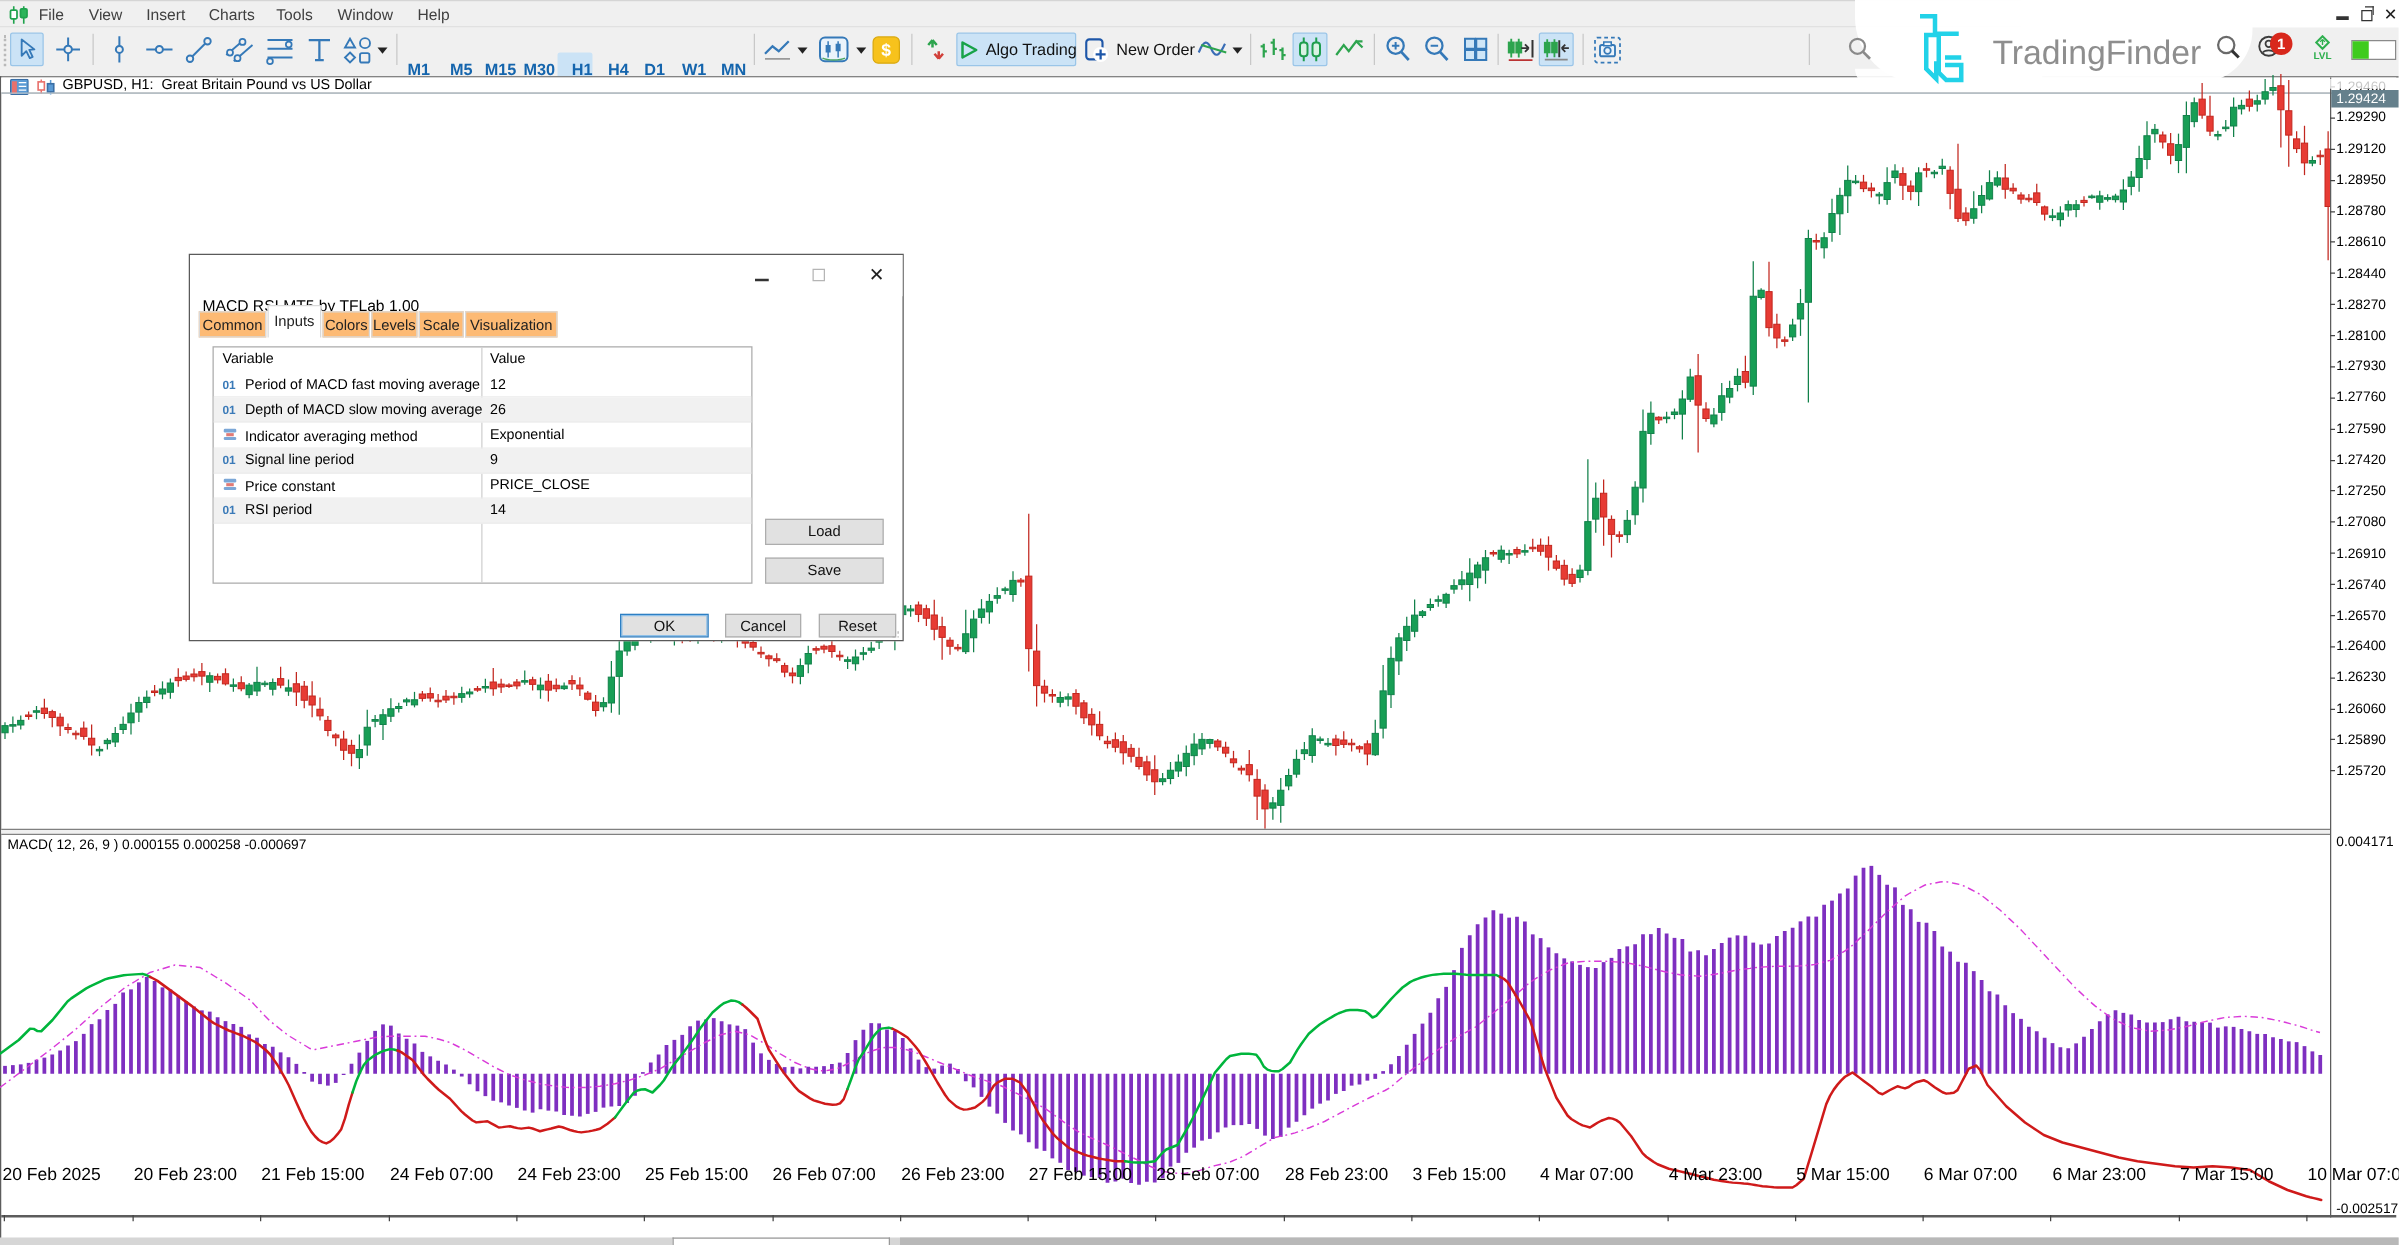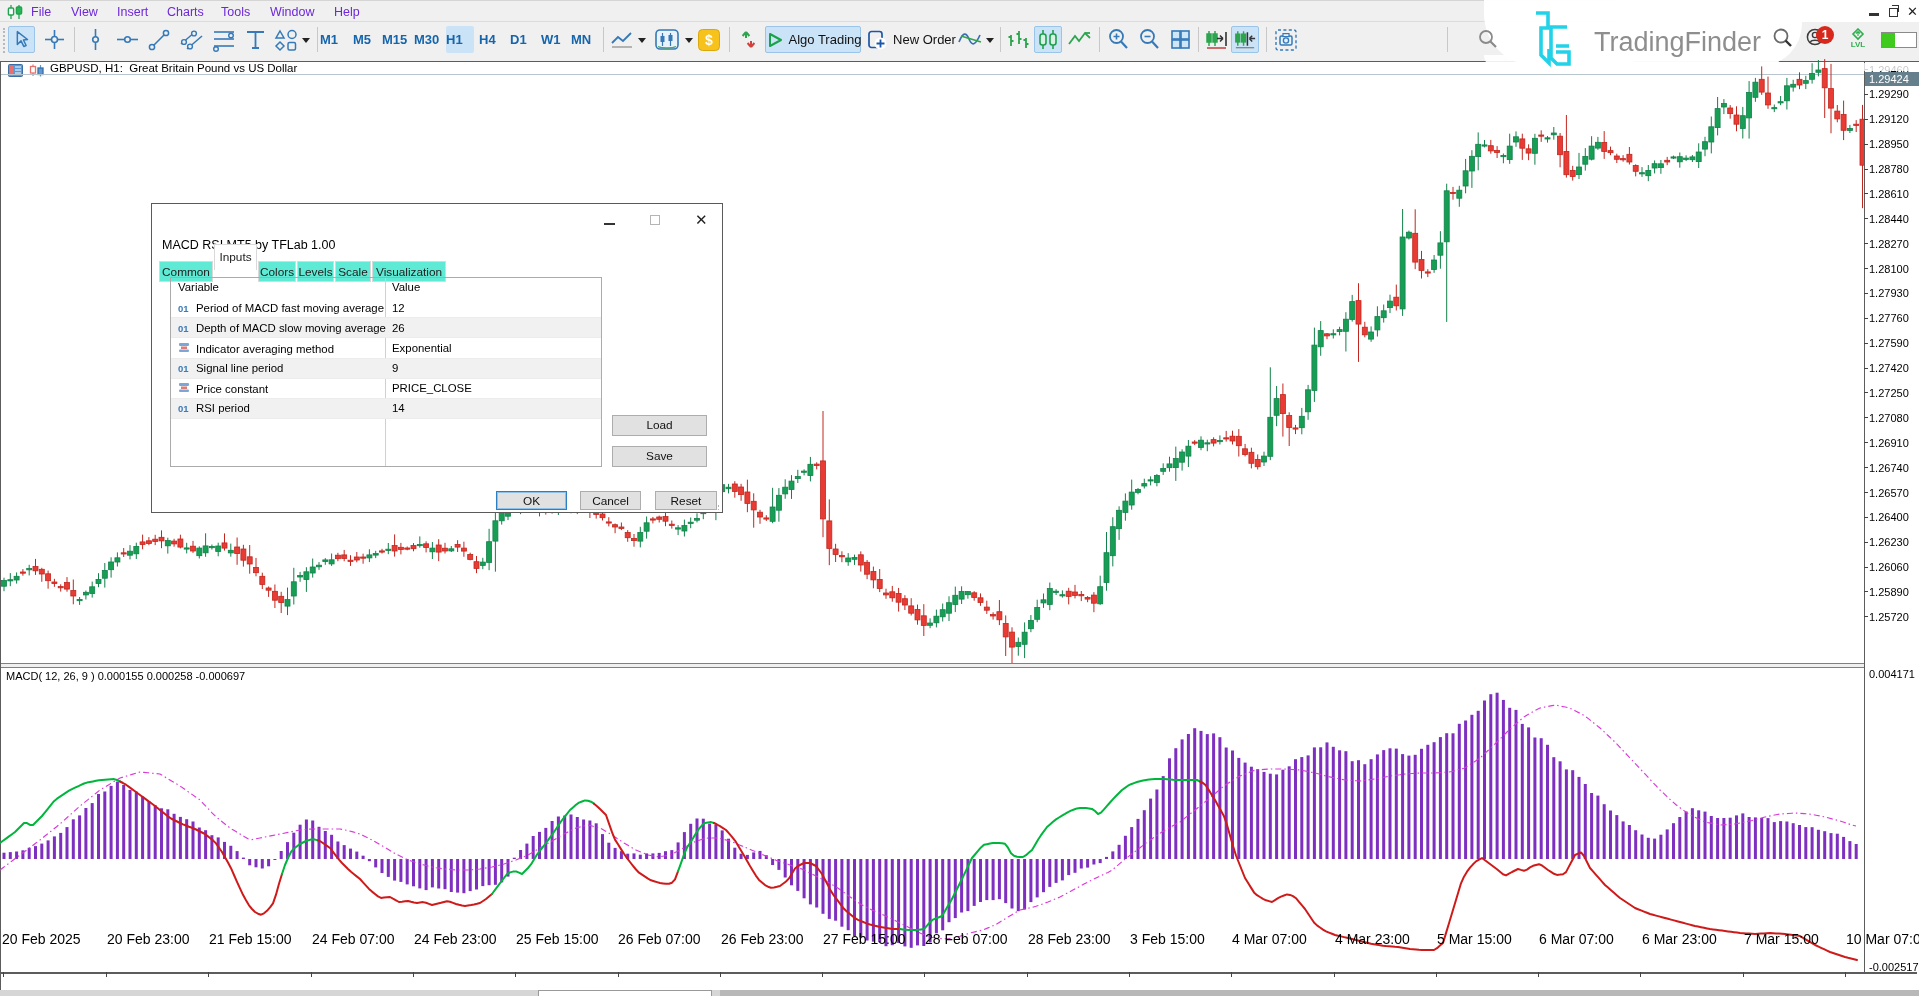--- a/index.html
+++ b/index.html
@@ -1,25 +1,25 @@
 <!DOCTYPE html>
 <html><head><meta charset="utf-8">
 <style>
 * { margin:0; padding:0; box-sizing:border-box; }
 html,body { width:1919px; height:996px; overflow:hidden; background:#fff;
   font-family:"Liberation Sans", sans-serif; position:relative; }
 #menubar { position:absolute; left:0; top:0; width:1617px; height:22px; background:#f0f0f0;
-  font-size:12.5px; color:#6d28d9; border-top:1px solid #d5d5d5; border-bottom:1px solid #dcdcdc;}
+  font-size:12.5px; color:#404040; border-top:1px solid #d5d5d5; border-bottom:1px solid #dcdcdc;}
 #menubar .mi { position:absolute; top:4px; }
 #applogo { position:absolute; left:6px; top:2px; }
 #toolbar { position:absolute; left:0; top:22px; width:1919px; height:39px; background:#f0f0f0; }
 .tb { position:absolute; top:4px; height:27px; display:flex; align-items:center; justify-content:center; }
 .tbsel { background:#cbe3f6; border:1px solid #9ac5e8; border-radius:2px; }
 .sep { position:absolute; top:5px; height:25px; width:1px; background:#c8c8c8; }
-.tf { position:absolute; top:4px; height:27px; line-height:27px; text-align:left; color:#1565ad;
+.tf { position:absolute; top:20px; height:27px; line-height:27px; text-align:right; color:#1565ad;
    font-size:13px; font-weight:bold; }
 .tfsel { background:#cbe3f6; border-radius:2px; }
 #chartwin { position:absolute; left:0px; top:61px; width:1919px; height:931px; background:#fff;
   border-top:1px solid #5c5c5c; border-left:1px solid #5c5c5c; }
 #charttitle { position:absolute; left:1px; top:62px; width:1916px; height:13px; background:#fff;
   border-bottom:1px solid #9a9a9a; }
 #charttitle .t { position:absolute; left:49px; top:0px; font-size:11.5px; color:#000; }
 .plbl { position:absolute; left:1869px; font-size:11px; color:#000; }
 .ptick { position:absolute; left:1864px; width:4px; height:1px; background:#444; }
 .tlbl { position:absolute; top:931px; font-size:14px; color:#000; white-space:nowrap; }
@@ -37,21 +37,21 @@
 #priceline { position:absolute; left:1px; top:74px; width:1863px; height:1px;
   background:#b8c4cc; }
 #dialog { position:absolute; left:151px; top:203px; width:572px; height:310px; background:#fff;
   border:1px solid #5a5a5a; font-size:11.4px; }
 #dlgtitle { position:absolute; left:0; top:0; width:100%; height:33px; background:#fff; }
 #dlgtitle .txt { position:absolute; left:10px; top:10px; font-size:12.5px; color:#000;margin-top:24px; }
 #dlgmin { position:absolute; left:452px; top:19px; width:11px; height:2px; background:#333; }
 #dlgmax { position:absolute; left:498px; top:11px; width:10px; height:10px; border:1.5px solid #b5b5b5; }
 #dlgclose { position:absolute; left:543px; top:7px; font-size:15px; color:#222; font-weight: normal;}
 #tabrow { position:absolute; left:0; top:40px; width:100%; height:26px; }
-.tab { position:absolute; top:17px; height:21px; background:#5eead4; border:1px solid #d9d9d9;
+.tab { position:absolute; top:5px; height:21px; background:#fdba74; border:1px solid #d9d9d9;
   text-align:center; line-height:20px; font-size:11.8px; color:#222; }
 .tab.sel { top:0px; height:26px; background:#fff; border-bottom:none; line-height:24px; }
 #tablewrap { position:absolute; left:18px; top:73px; width:432px; height:190px; border:1px solid #ababab; }
 .thead { position:absolute; left:0; top:0; width:100%; height:20px; }
 .thead .tc1 { position:absolute; left:7px; top:3px; }
 .thead .tc2 { position:absolute; left:221px; top:3px; }
 .tcol { position:absolute; left:214px; top:0; width:1px; height:188px; background:#d0d0d0; }
 .trow { position:relative; width:100%; height:20.2px; border-bottom:1px solid #ececec; }
 .trow .tc1 { position:absolute; left:7px; top:3.5px; white-space:nowrap; }
 .trow .tc2 { position:absolute; left:221px; top:3.5px; white-space:nowrap; }

